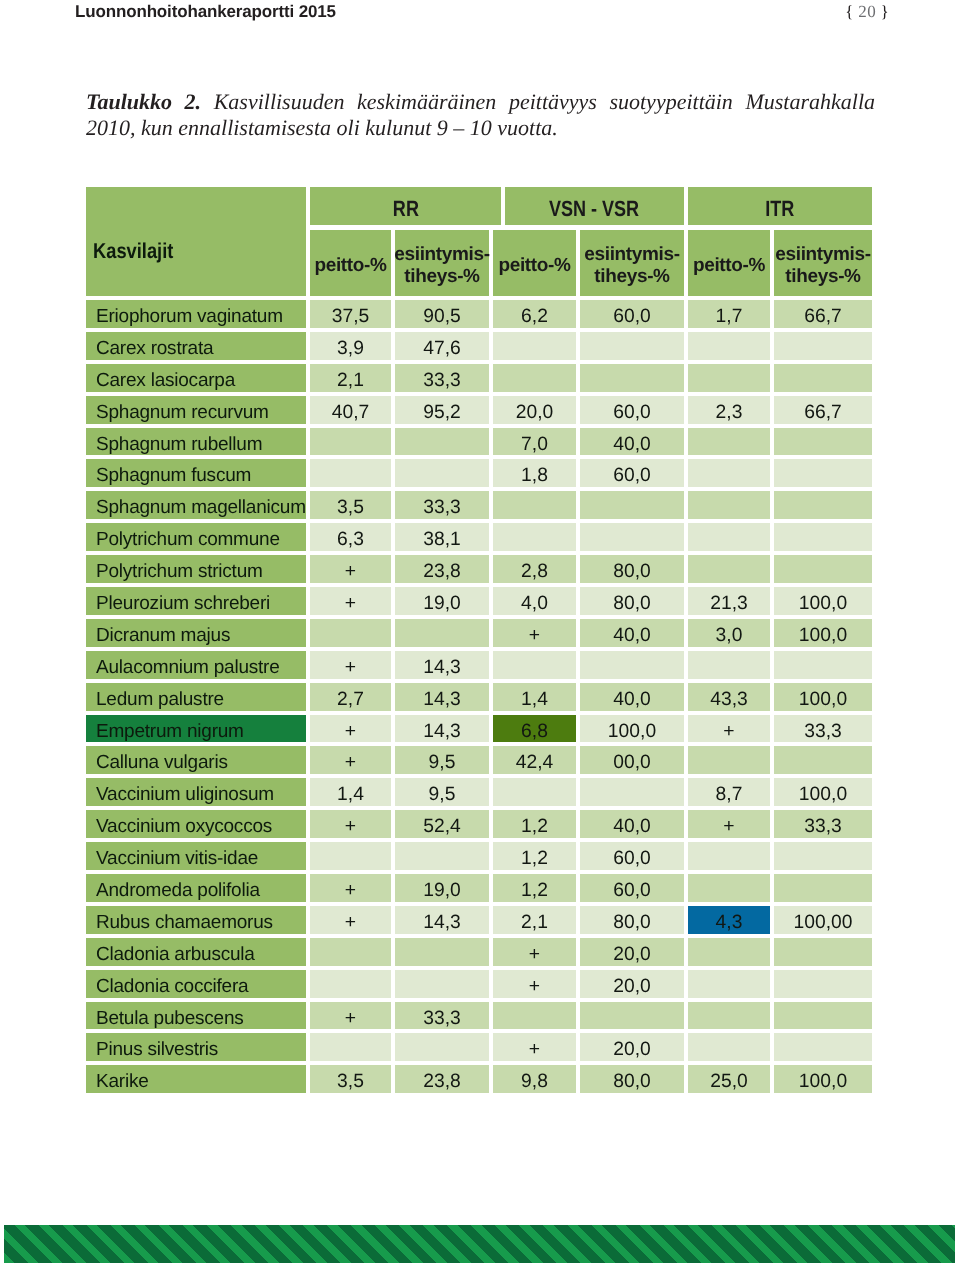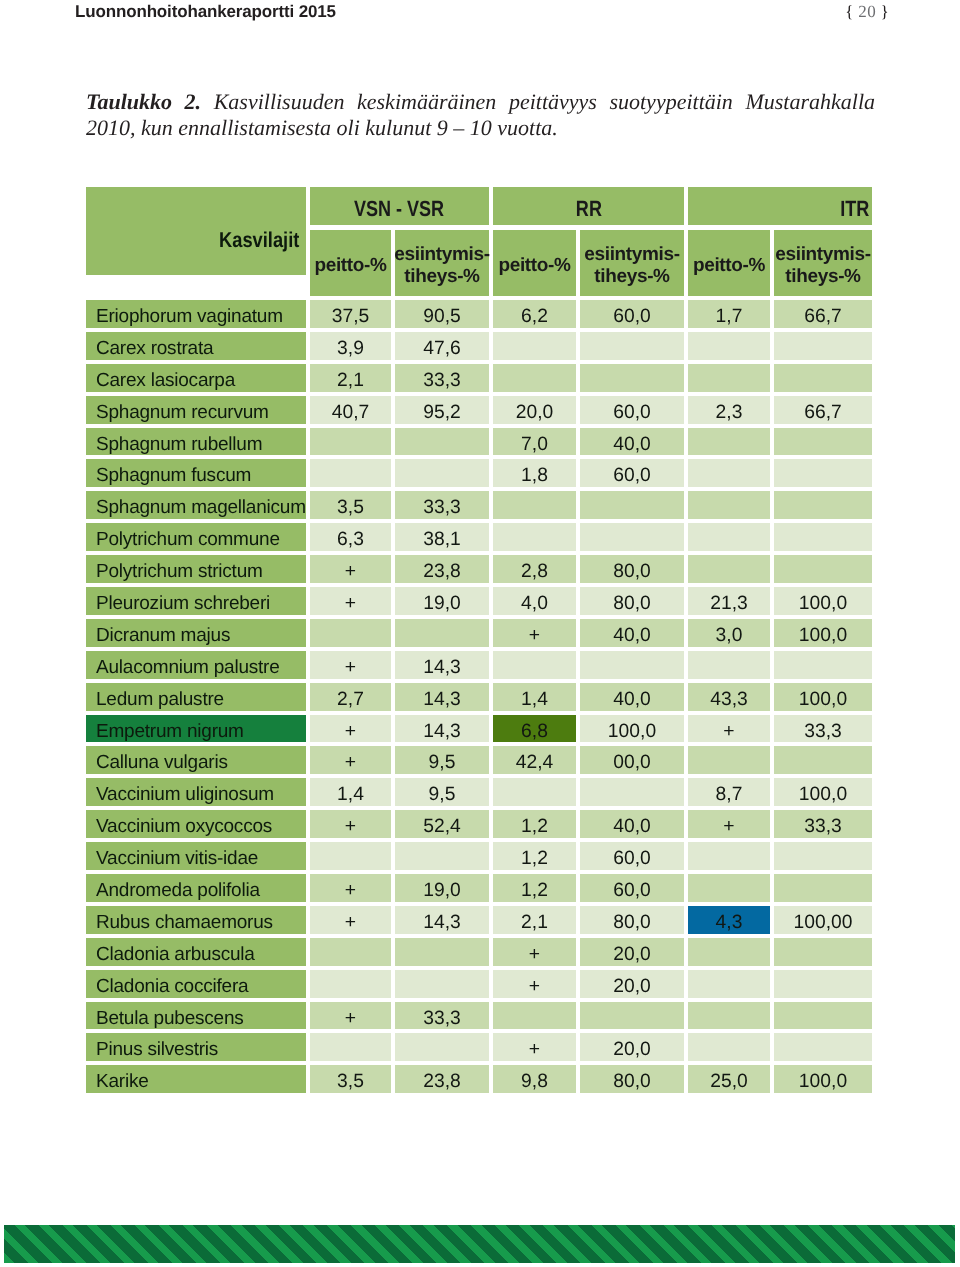--- a/index.html
+++ b/index.html
@@ -15,47 +15,47 @@
   .cell{box-sizing:border-box;display:flex;align-items:center;justify-content:center;}
   .c0{width:220px;justify-content:flex-start;padding-left:10px;}
   .w1{width:81px;} .w2{width:94px;} .w3{width:83px;} .w4{width:104px;} .w5{width:82px;} .w6{width:98px;}
   .hdr{color:#1a1a1a;font-weight:bold;}
   .hstack{display:flex;flex-direction:column;gap:5px;}
   .hrow1,.hrow2{display:flex;gap:4px;}
   .grp{font-size:22px;height:38px;padding-top:6px;}
   .grp span{display:inline-block;transform:scaleX(0.82);}
   .sub{font-size:19px;height:66px;line-height:22.5px;letter-spacing:-0.35px;padding-top:6px;}
   .sub .sl{text-align:center;display:block;}
-  .corner{color:#0d1a0d;font-weight:bold;font-size:21.5px;height:88px;justify-content:flex-end;padding-left:0;padding-top:19px;}
+  .corner{color:#0d1a0d;font-weight:bold;font-size:21.5px;height:109px;justify-content:flex-start;padding-left:0;padding-top:19px;}
   .corner span{display:inline-block;transform:scaleX(0.85);}
   .namecell{height:27.9px;padding-top:6px;box-sizing:border-box;font-size:19px;color:#0d1a0d;white-space:nowrap;letter-spacing:-0.22px;overflow:hidden;}
   .dcell{height:27.9px;font-size:19.3px;color:#121712;padding-top:6px;box-sizing:border-box;}
   .stripebar{position:absolute;left:4px;top:1225px;width:951px;height:38px;}
 </style>
 </head>
 <body>
 
 <div class="page">
   <div class="runhead">Luonnonhoitohankeraportti 2015</div>
   <div class="folio"><span>{</span>&nbsp;<span class="num">20</span>&nbsp;<span>}</span></div>
   <div class="caption"><b>Taulukko 2.</b><span> Kasvillisuuden keskimääräinen peittävyys suotyypeittäin Mustarahkalla 2010, kun ennallistamisesta oli kulunut 9 – 10 vuotta.</span></div>
   <div class="tbl" id="tablehost">
       <div class="r hrow">
         <div class="cell c0 corner" style="background: rgb(150, 188, 102);">
           <span>Kasvilajit</span>
         </div>
         <div class="hstack">
           <div class="hrow1">
+            <div class="cell hdr grp" style="width: 191px; background: rgb(150, 188, 102);">
+              <span>RR</span>
+            </div>
             <div class="cell hdr grp" style="width: 179px; background: rgb(150, 188, 102);">
               <span>VSN - VSR</span>
             </div>
-            <div class="cell hdr grp" style="width: 191px; background: rgb(150, 188, 102);">
-              <span>RR</span>
-            </div>
-            <div class="cell hdr grp" style="width: 184px; background: rgb(150, 188, 102); justify-content: flex-end;">
+            <div class="cell hdr grp" style="width: 184px; background: rgb(150, 188, 102);">
               <span>ITR</span>
             </div>
           </div>
           <div class="hrow2">
             <div class="cell hdr sub w1" style="background: rgb(150, 188, 102);">
               <span class="sl"><span>peitto-%</span></span>
             </div>
             <div class="cell hdr sub w2" style="background: rgb(150, 188, 102);">
               <span class="sl"><span>esiintymis-</span><br><span>tiheys-%</span></span>
             </div>

